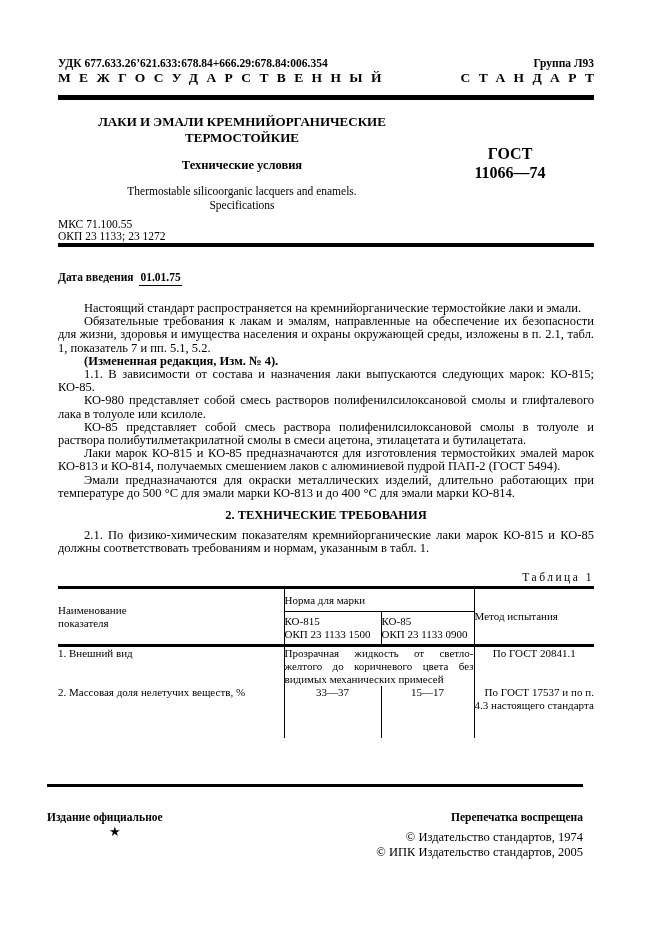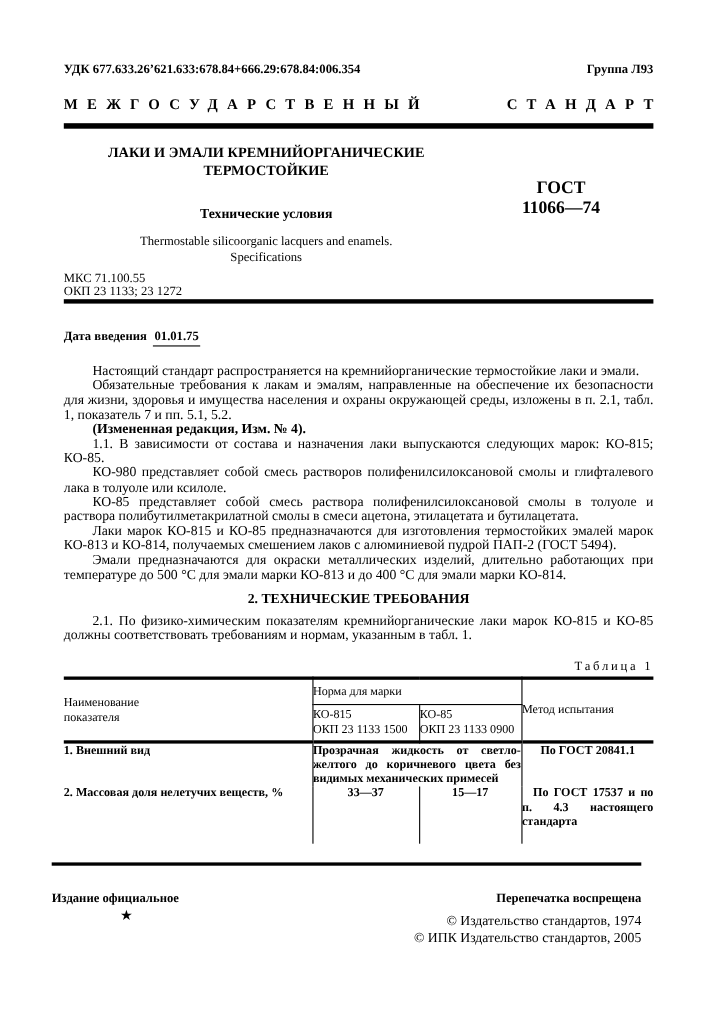--- a/index.html
+++ b/index.html
@@ -13,33 +13,32 @@
   .content { position: absolute; left: 58px; top: 0; width: 536px; }
 
   .udk-row {
     display: flex; justify-content: space-between;
     font-weight: bold; font-size: 11.5px; line-height: 14px;
     padding-top: 56px;
   }
   .standard-row {
     display: flex; justify-content: space-between;
     font-weight: bold; font-size: 13.5px; line-height: 16px;
-    margin-top: 17px;
   }
   .standard-row span { letter-spacing: 0.62em; white-space: nowrap; }
   .standard-row span:last-child { margin-right: -0.62em; }
 
   .bar { background: #000; }
   .bar-thick { height: 5px; margin-top: 9px; }
   .bar-medium { height: 4px; margin-top: 1px; }
 
   .title-section { display: flex; margin-top: 14px; }
   .title-left { width: 368px; text-align: center; }
   .title-ru { font-weight: bold; font-size: 13px; line-height: 16px; white-space: pre-line; }
-  .subtitle { font-weight: bold; font-size: 12.5px; line-height: 15px; margin-top: 24px; }
+  .subtitle { font-weight: bold; font-size: 12.5px; line-height: 15px; margin-top: 12px; }
   .title-en { font-size: 11.5px; line-height: 13.5px; margin-top: 12px; white-space: pre-line; }
   .designation {
     flex: 1; text-align: center; font-weight: bold;
     font-size: 16px; line-height: 19px; padding-top: 30px; white-space: pre-line;
   }
   .codes { font-size: 11.5px; line-height: 12px; margin-top: 6px; }
 
   .date-row { font-weight: bold; font-size: 11.5px; line-height: 14px; margin-top: 23px; }
   .date-value { display: inline-block; border-bottom: 1.5px solid #000; padding: 0 1px 1px 1px; margin-left: 3px; }
 
@@ -62,21 +61,21 @@
   }
   table.t1 td { padding: 0; }
   .th { text-align: left; vertical-align: middle; white-space: pre-line; }
   tr.th-top { height: 24px; }
   tr.th-sub { height: 34px; }
   .c-name, .c-sub1, .c-sub2, .c-norm { border-right: 1px solid #000; }
   .c-norm { border-bottom: 1px solid #000; }
   tbody tr.r1 td { border-top: 3px solid #000; }
   tr.r1 { height: 40px; }
   tr.r2 { height: 52px; }
-  tbody td { vertical-align: top; font-weight: bold; }
+  tbody td { vertical-align: top; }
   .b-name { text-align: left; padding: 2px 2px 0 8px; border-right: 1px solid #000; }
   .b-val-span { text-align: justify; padding: 2px 5px 0 6px; border-right: 1px solid #000; }
   .b-val { text-align: center; padding-top: 3px; border-right: 1px solid #000; }
   .b-method-c { text-align: center; padding-top: 2px; }
   .b-method { text-align: justify; padding: 3px 2px 0 4px; text-indent: 10px; }
 
   .footer { position: absolute; left: 47px; width: 536px; top: 784px; }
   .footer-rule { height: 3px; background: #000; }
   .footer-row {
     display: flex; justify-content: space-between;

